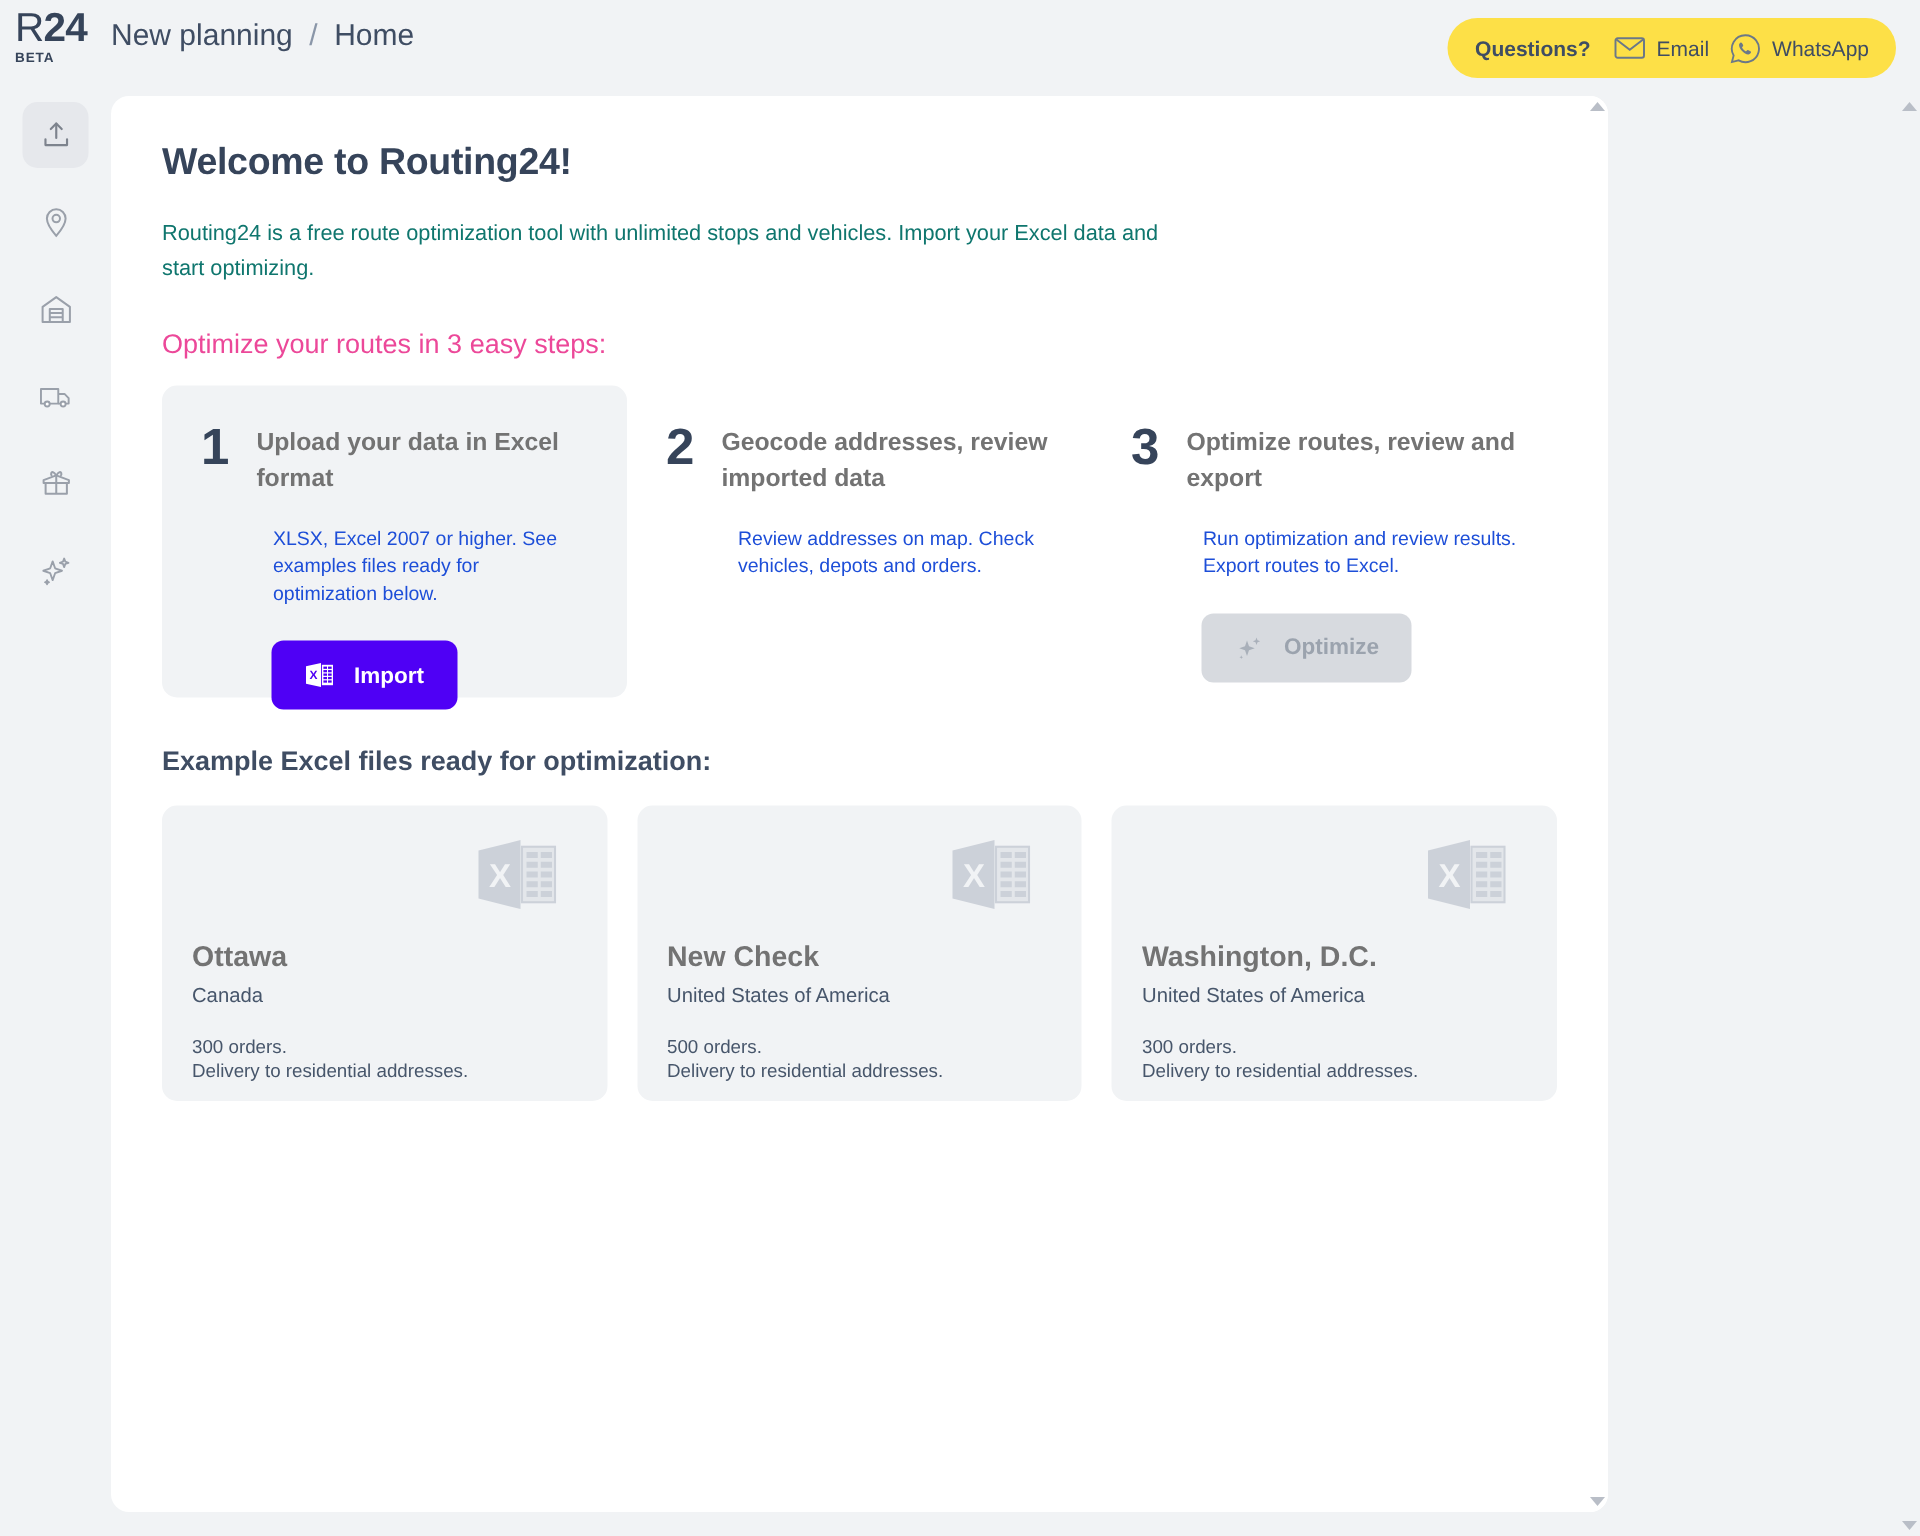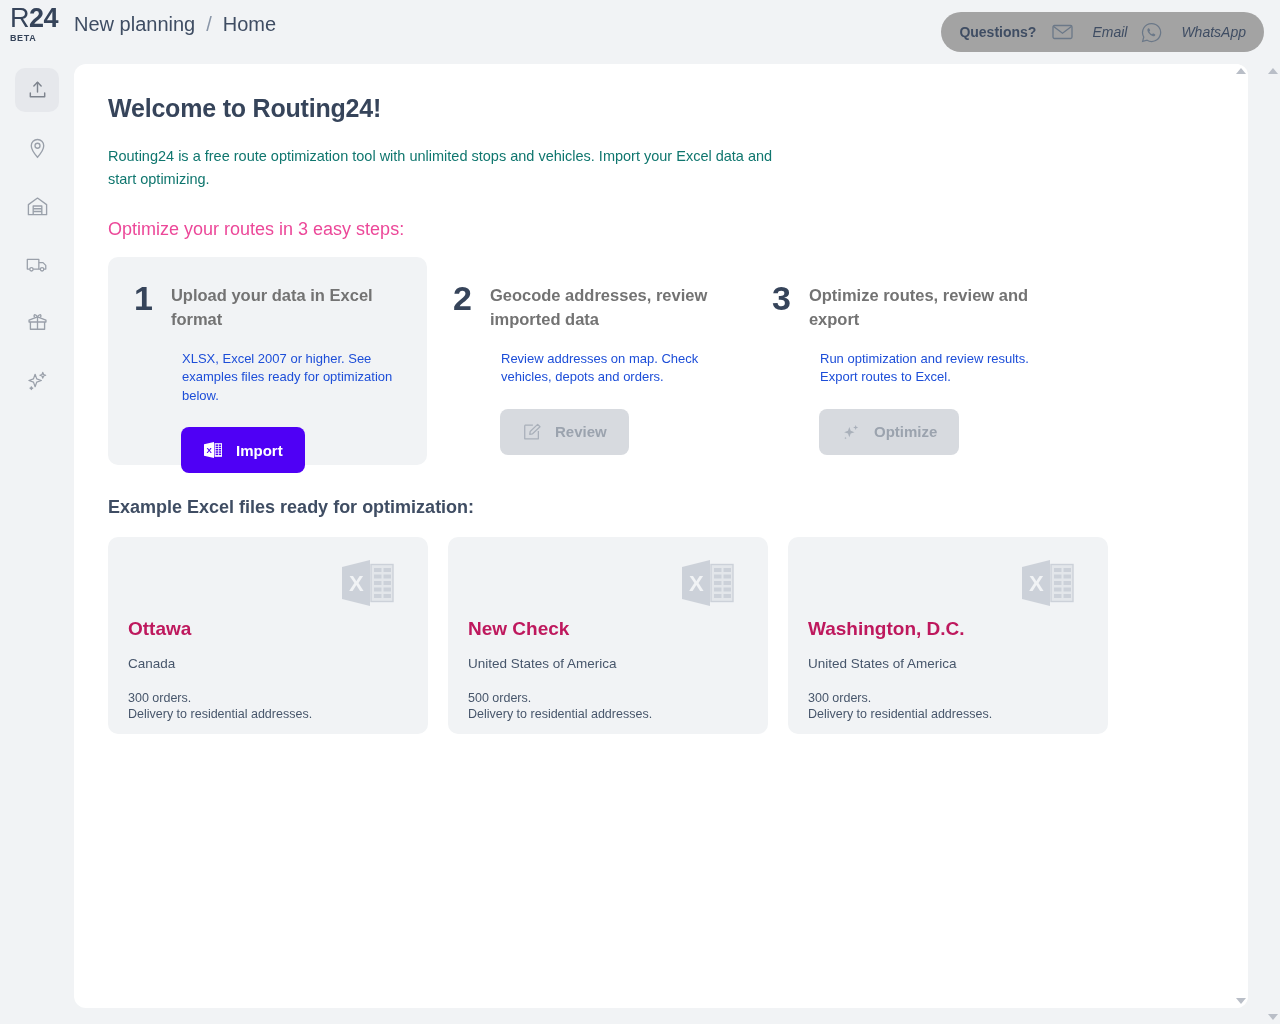--- a/index.html
+++ b/index.html
@@ -24,45 +24,45 @@
   .logo-main { font-size: 27px; letter-spacing: -0.5px; color: #36445a; }
   .logo-main .r { font-weight: 400; }
   .logo-main .n { font-weight: 700; }
   .logo-beta { font-size: 9px; font-weight: 700; letter-spacing: 0.6px; color: #36445a; margin-top: 2px; }
 
   .breadcrumb { display: flex; align-items: center; gap: 11px; font-size: 20px; color: #3f4d63; }
   .crumb-sep { color: #8a96a8; }
 
   .help-pill {
     position: absolute; right: 16px; top: 12px;
-    height: 40px; background: #a3a3a3; border-radius: 20px;
+    height: 40px; background: #fde047; border-radius: 20px;
     display: flex; align-items: center; gap: 14px; padding: 0 18px;
     font-size: 14px; color: #3f4d63;
   }
   .help-pill .q { font-weight: 700; margin-right: 2px; }
-  .help-item { display: flex; align-items: center; gap: 19px; cursor: pointer; font-style: italic; }
+  .help-item { display: flex; align-items: center; gap: 7px; cursor: pointer; }
   .help-item svg { display: block; }
 
   
   .sidebar {
     position: absolute; left: 0; top: 64px; width: 74px; height: 960px;
     display: flex; flex-direction: column; align-items: center; padding-top: 4px;
   }
   .side-item {
     width: 44px; height: 44px; margin-bottom: 14px;
     border-radius: 10px; display: flex; align-items: center; justify-content: center;
     cursor: pointer;
   }
   .side-item.active { background: #e6e8ec; }
   .side-item svg { display: block; }
 
   
   .panel {
     position: absolute; left: 74px; top: 64px;
-    width: 1174px; height: 944px;
+    width: 998px; height: 944px;
     background: #ffffff; border-radius: 12px;
     overflow: hidden;
   }
   .panel-inner { padding: 30px 34px 0 34px; }
 
   h1.welcome { font-size: 25px; font-weight: 700; color: #36445a; letter-spacing: -0.2px; }
   p.intro { margin-top: 22px; font-size: 14.5px; line-height: 1.58; color: #0f766e; max-width: 670px; }
   h2.steps-title { margin-top: 28px; font-size: 18px; font-weight: 400; color: #ec4899; }
 
   
@@ -86,21 +86,21 @@
   .btn svg { display: block; }
 
   
   h2.ex-title { margin-top: 32px; font-size: 18px; font-weight: 700; color: #3f4d63; }
   .cards { display: flex; gap: 20px; margin-top: 19px; }
   .card {
     width: 320px; height: 197px; background: #f1f3f5; border-radius: 10px;
     position: relative; padding: 20px; cursor: pointer;
   }
   .card-xls { position: absolute; right: 32px; top: 18px; }
-  .card-city { position: absolute; left: 20px; top: 81px; font-size: 19px; font-weight: 700; color: #be185d; }
+  .card-city { position: absolute; left: 20px; top: 91px; font-size: 19px; font-weight: 700; color: #737373; }
   .card-country { position: absolute; left: 20px; top: 119px; font-size: 13.5px; color: #47566b; }
   .card-meta { position: absolute; left: 20px; top: 153px; font-size: 12.5px; line-height: 1.3; color: #47566b; }
 
   
   .sb {
     position: absolute; width: 15px; background: #f1f3f5;
     display: flex; flex-direction: column; justify-content: space-between;
     align-items: center; padding: 4px 0;
   }
   .sb.inner { right: 0; top: 0; height: 944px; background: #ffffff; }
@@ -245,31 +245,20 @@
           </button>
         </div>
       </div>
 
       <div class="step">
         <div class="step-head">
           <div class="step-num">2</div>
           <div class="step-title">Geocode addresses, review imported data</div>
         </div>
         <div class="step-desc">Review addresses on map. Check vehicles, depots and orders.</div>
-        <div class="step-btn-wrap">
-          <button class="btn btn-disabled">
-            <span>
-              <svg width="20" height="20" viewBox="0 0 22 22" fill="none" stroke="#a9b0ba" stroke-width="1.4" stroke-linejoin="round">
-                <path d="M3 3.5 L12 3.5 M3 3.5 L3 18.5 L18 18.5 L18 10"></path>
-                <path d="M8.5 13.5 L9 10.5 L17.2 2.6 L19.8 5.2 L11.6 13 Z"></path>
-              </svg>
-            </span>
-            <span>Review</span>
-          </button>
-        </div>
       </div>
 
       <div class="step">
         <div class="step-head">
           <div class="step-num">3</div>
           <div class="step-title">Optimize routes, review and export</div>
         </div>
         <div class="step-desc">Run optimization and review results. Export routes to Excel.</div>
         <div class="step-btn-wrap">
           <button class="btn btn-disabled">

